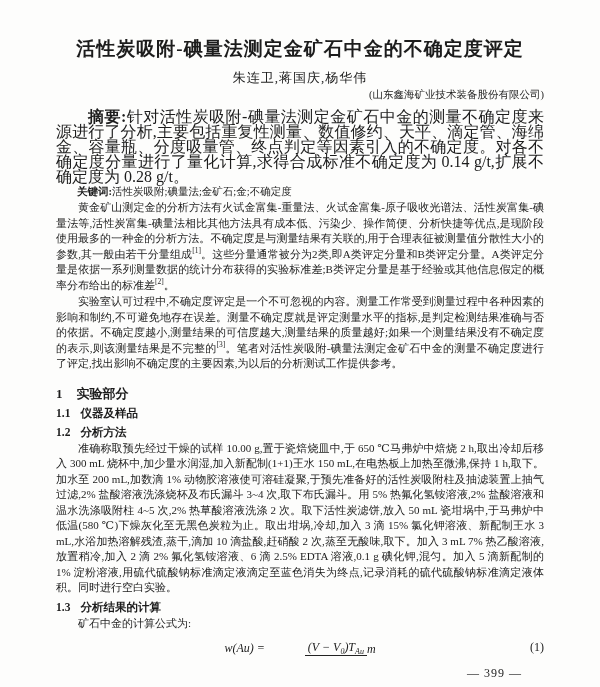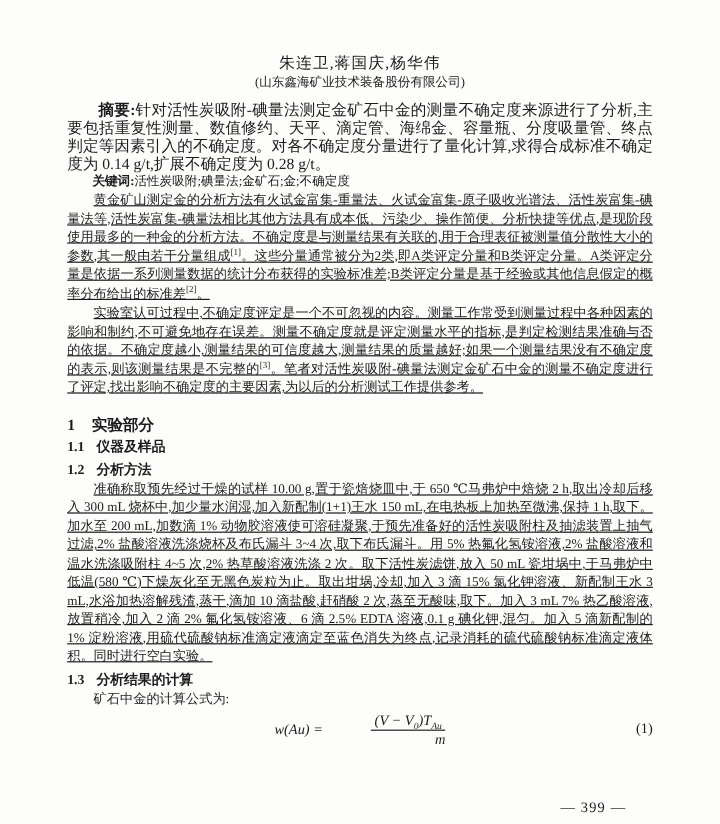--- a/index.html
+++ b/index.html
@@ -16,69 +16,70 @@
   }
   .title{
     font-size:19px;font-weight:bold;text-align:center;
     letter-spacing:1px;line-height:25px;
   }
   .authors{
     margin-top:9px;font-size:13px;text-align:center;line-height:16px;
     letter-spacing:1px;
   }
   .affiliation{
-    margin-top:2px;font-size:10.5px;text-align:center;line-height:13px;
+    margin-top:2px;font-size:10.5px;text-align:right;line-height:13px;
   }
   .abstract{
-    margin-top:8px;font-size:13px;line-height:15px;
+    margin-top:8px;font-size:16px;line-height:15px;
     text-align:justify;text-indent:2em;
   }
   .kw-line{
     font-size:10.5px;line-height:15px;text-indent:2em;text-align:justify;
   }
   .blabel{font-weight:bold;}
   .sec-head{
     margin-top:13px;font-size:13px;font-weight:bold;line-height:17px;
   }
   .sec-head .sec-num{margin-right:14px;}
   .sub-head{
     margin-top:4px;font-size:11.5px;font-weight:bold;line-height:15px;
   }
   .sub-head .sec-num{margin-right:10px;}
   .body-p{
     margin:1px 0 0 0;font-size:11px;line-height:15.5px;
-    text-align:justify;text-indent:2em;text-decoration:underline;
+    text-align:justify;text-indent:2em;
   }
   .body-p sup{font-size:7.5px;line-height:0;}
   .lead-p{
     margin:1px 0 0 0;font-size:11px;line-height:15px;
     text-indent:2em;
   }
   .formula-row{
     position:relative;margin-top:3px;height:30px;
     display:flex;align-items:center;justify-content:center;
     font-size:12px;
   }
   .formula{font-style:italic;display:inline-flex;align-items:center;gap:34px;}
   .f-lhs{margin-right:6px;}
-  .frac{display:inline-flex;flex-direction:column;align-items:flex-end;vertical-align:middle;}
+  .frac{display:inline-flex;align-items:flex-end;vertical-align:middle;}
   .frac .num{border-bottom:1px solid #222;padding:0 3px 1px 3px;line-height:13px;}
   .frac .den{line-height:13px;padding-top:1px;}
   .formula sub{font-size:8px;line-height:0;}
   .eq-no{position:absolute;right:0;top:6px;font-size:12px;font-style:normal;}
   .page-number{
     position:absolute;bottom:6px;right:78px;
     font-size:12px;letter-spacing:1px;
   }
 </style>
 </head>
 <body>
 
 <div class="page">
 
+  <div class="title">活性炭吸附-碘量法测定金矿石中金的不确定度评定</div>
 
   <div class="authors">朱连卫,蒋国庆,杨华伟</div>
 
   <div class="affiliation">(山东鑫海矿业技术装备股份有限公司)</div>
 
   <div class="abstract"><span class="blabel">摘要:</span><span>针对活性炭吸附-碘量法测定金矿石中金的测量不确定度来源进行了分析,主要包括重复性测量、数值修约、天平、滴定管、海绵金、容量瓶、分度吸量管、终点判定等因素引入的不确定度。对各不确定度分量进行了量化计算,求得合成标准不确定度为 0.14 g/t,扩展不确定度为 0.28 g/t。</span></div>
 
   <div class="kw-line"><span class="blabel">关键词:</span><span>活性炭吸附;碘量法;金矿石;金;不确定度</span></div>
 
 

